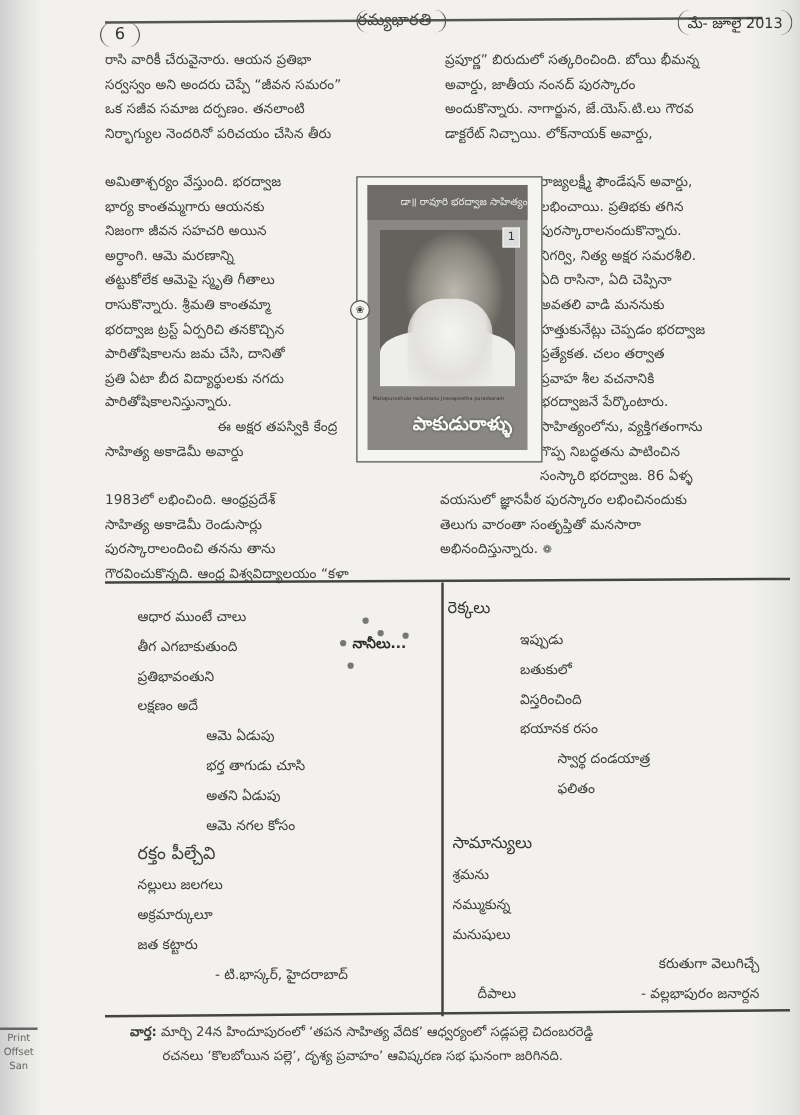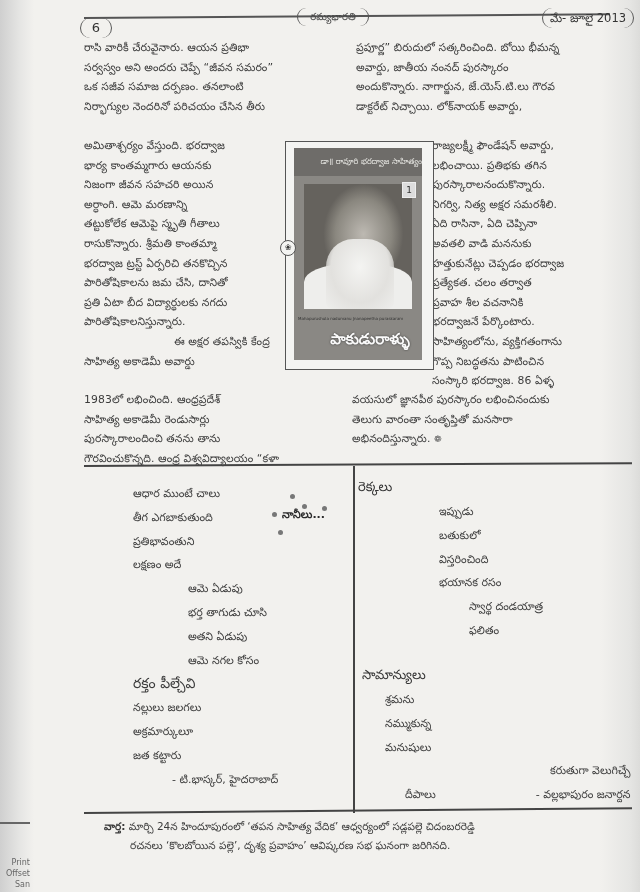--- a/index.html
+++ b/index.html
@@ -23,23 +23,23 @@
     background: #555;
     transform: rotate(-0.4deg); transform-origin: left;
   }
   .page-number {
     position: absolute; left: 80px; top: 18px; width: 30px; height: 20px;
     border: 1.5px solid #555; border-radius: 10px 10px 10px 10px / 10px 10px 10px 10px;
     border-top: none; border-bottom: none;
     font-size: 13px; text-align: center; line-height: 20px; color: #333;
   }
   .magazine-name {
-    position: absolute; left: 297px; top: 8px; width: 70px; height: 18px;
+    position: absolute; left: 285px; top: 8px; width: 70px; height: 18px;
     border: 1.5px solid #555; border-radius: 9px; border-top: none; border-bottom: none;
-    font-size: 10px; text-align: center; line-height: 18px; color: #444;
+    font-size: 13px; text-align: left; line-height: 18px; color: #444;
   }
   .issue-date {
     position: absolute; left: 542px; top: 8px; width: 90px; height: 20px;
     border: 1.5px solid #555; border-radius: 10px; border-top: none; border-bottom: none;
     font-size: 11.5px; text-align: center; line-height: 20px; color: #333;
   }
   
   .article-text {
     position: absolute; font-size: 10.8px; line-height: 19.6px; color: #3b3b3b;
     letter-spacing: 0.1px;
@@ -100,21 +100,21 @@
   .section-rule {
     position: absolute; left: 84px; width: 548px; height: 1.5px; background: #444;
   }
   .section-rule.top { top: 465px; transform: rotate(-0.3deg); transform-origin: left; }
   .section-rule.bottom { top: 812px; transform: rotate(-0.5deg); transform-origin: left; height: 2px; }
   .v-divider {
     position: absolute; left: 353px; top: 466px; width: 1.5px; height: 347px; background: #444;
   }
   
   .poem { position: absolute; font-size: 11px; line-height: 23.8px; color: #3b3b3b; }
-  .poem .ln { display: block; white-space: nowrap; margin-left: 23px; }
+  .poem .ln { display: block; white-space: nowrap; }
   .poem .i1 { padding-left: 55px; }
   .poem .i2 { padding-left: 62px; }
   .poem-left { left: 110px; top: 482px; }
   .poem-title {
     font-size: 13px; color: #333; display: block; white-space: nowrap; line-height: 26px;
   }
   .poem-right-1 { left: 358px; top: 474px; }
   .poem-right-1 .i1 { padding-left: 58px; }
   .poem-right-1 .i2 { padding-left: 88px; }
   .poem-right-2 { left: 362px; top: 662px; }
@@ -132,22 +132,22 @@
     position: absolute; width: 5px; height: 5px; border-radius: 50%; background: #777;
   }
   
   .news-text {
     position: absolute; left: 104px; top: 817px; width: 520px; font-size: 10.5px; line-height: 19px; color: #3b3b3b;
   }
   .news-text .ln { display: block; white-space: nowrap; }
   .news-text .ln2 { padding-left: 26px; }
   .news-label { font-weight: bold; }
   .margin-print {
-    position: absolute; left: 0; top: 825px; width: 30px; font-size: 8px; line-height: 11px; color: #666; text-align: right;
-    overflow: hidden; white-space: nowrap; margin-top: 32px;
+    position: absolute; left: 0; top: 825px; width: 30px; font-size: 8px; line-height: 11px; color: #666; text-align: center;
+    overflow: hidden; white-space: nowrap;
   }
   .margin-rule { position: absolute; left: 0; top: 822px; width: 30px; height: 1.5px; background: #666; }
 </style>
 </head>
 <body>
 
 <div class="binding-shadow"></div>
 <div class="page">
 
   <div class="header-rule"></div>

